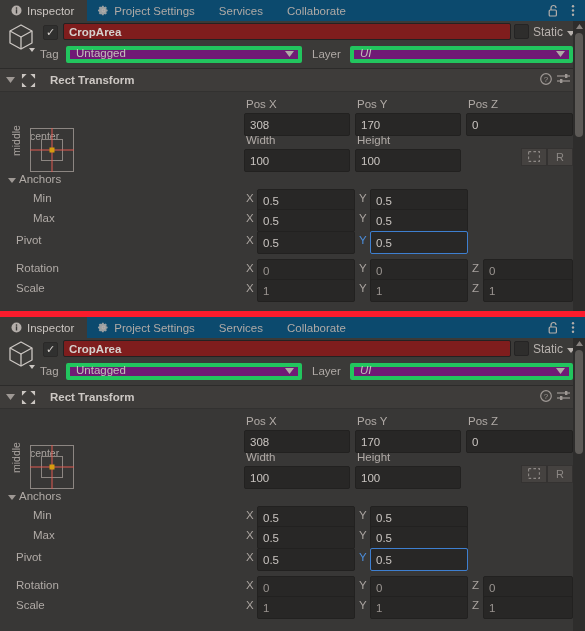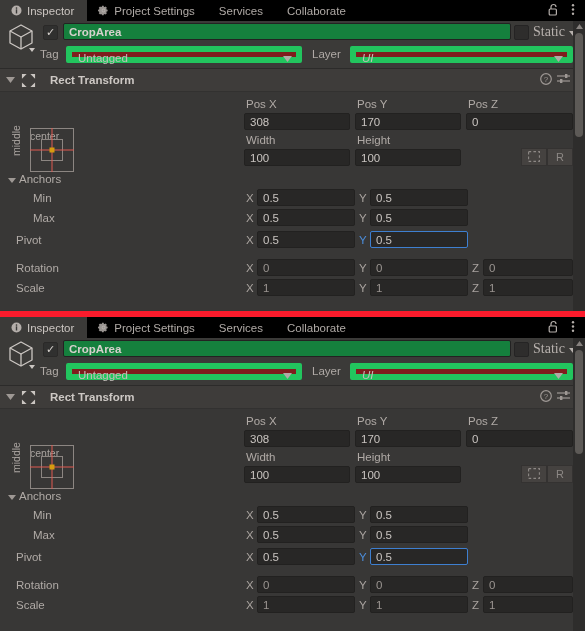--- a/index.html
+++ b/index.html
@@ -25,23 +25,23 @@
     width: 585px;
     background: #383736;
     overflow: hidden;
   }
   .panel-inner { position: relative; width: 585px; }
 
   
   .tabbar {
     position: relative;
     height: 21px;
-    background: #000000;
+    background: #0c4a6e;
     display: flex;
-    align-items: flex-start;
+    align-items: center;
   }
   .tab {
     display: flex;
     align-items: center;
     gap: 5px;
     padding: 0 13px 0 11px;
     font-size: 11.5px;
     color: #b0aaa6;
     height: 21px;
     box-sizing: border-box;
@@ -80,41 +80,41 @@
     position: absolute; left: 43px; top: 4px;
     width: 13px; height: 13px;
     background: #30302f;
     border: 1px solid #2a2928;
     border-radius: 2px;
     display: flex; align-items: center; justify-content: center;
   }
   .go-name {
     position: absolute; left: 63px; top: 2px;
     width: 448px; height: 17px;
-    background: #15803d;
+    background: #7f1d1d;
     border: 1px solid #232222;
     border-radius: 2px;
     display: flex; align-items: center;
     padding-left: 5px;
     box-sizing: border-box;
     font-weight: bold;
     font-size: 11.5px;
     color: #d6d1cd;
   }
   .go-static {
     position: absolute; left: 514px; top: 3px;
     display: flex; align-items: center; gap: 4px;
   }
   .static-box {
     width: 13px; height: 13px;
     background: #2e2d2c;
     border: 1px solid #252424;
     border-radius: 2px;
   }
-  .static-label { font-size: 14px; color: #b8b2ae; font-family: Liberation Serif, serif; }
+  .static-label { font-size: 12px; color: #b8b2ae; }
 
   .go-row2 {
     position: absolute; left: 0; top: 25px; right: 0; height: 18px;
   }
   .lbl-tag {
     position: absolute; left: 40px; top: 2px;
     font-size: 11.5px; color: #b0aaa6;
   }
   .dd-tag {
     position: absolute; left: 66px; top: 0px;
@@ -122,26 +122,26 @@
   }
   .lbl-layer {
     position: absolute; left: 312px; top: 2px;
     font-size: 11.5px; color: #b0aaa6;
   }
   .dd-layer {
     position: absolute; left: 350px; top: 0px;
     width: 223px; height: 17px; font-style: italic;
   }
   .dropdown {
-    background: #7f1d1d;
-    border: 6px solid #22c55e;
+    background: #701a75;
+    border: 4px solid #22c55e;
     border-radius: 2px;
     box-sizing: border-box;
     display: flex;
-    align-items: flex-start;
+    align-items: flex-end;
     padding: 0 4px 0 6px;
     font-size: 11.5px;
     color: #c4bfbb;
     height: 17px;
   }
   .dropdown .dd-arrow { margin-left: auto; }
 
   
   .comp-header {
     position: relative;
@@ -202,21 +202,21 @@
 
   .field-label {
     position: absolute;
     font-size: 11.5px;
     color: #b0aaa6;
     white-space: nowrap;
   }
 
   .num-field {
     position: absolute;
-    height: 17px;
+    height: 23px;
     background: #282726;
     border: 1px solid #222120;
     border-radius: 2px;
     box-sizing: border-box;
     display: flex;
     align-items: center;
     padding-left: 5px;
     font-size: 11.5px;
     color: #c9c4c0;
   }

